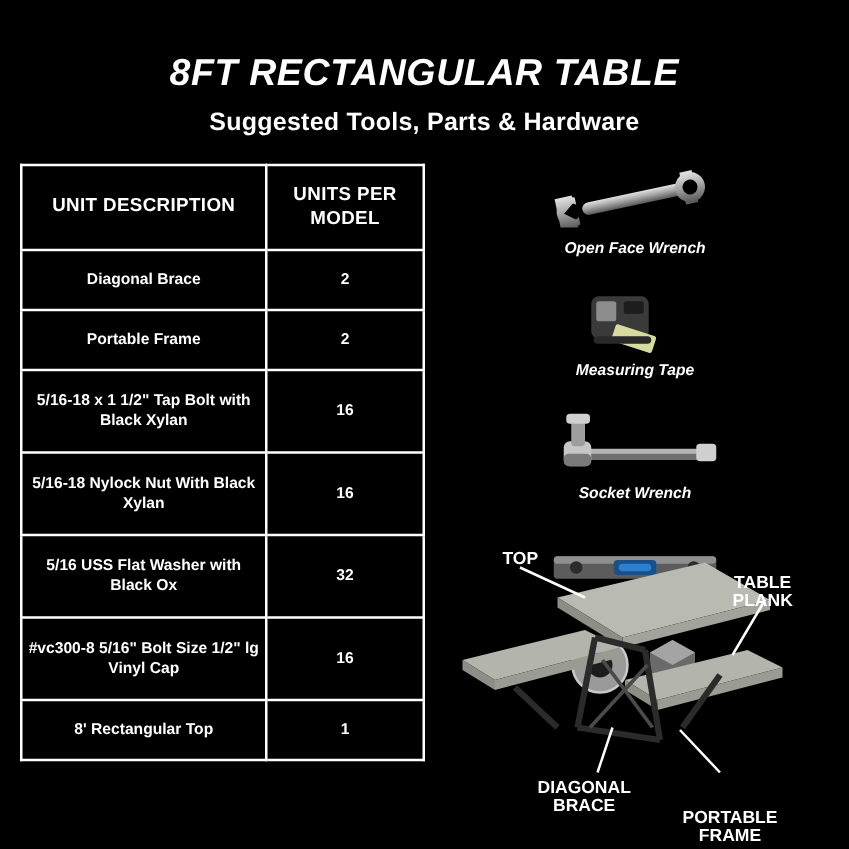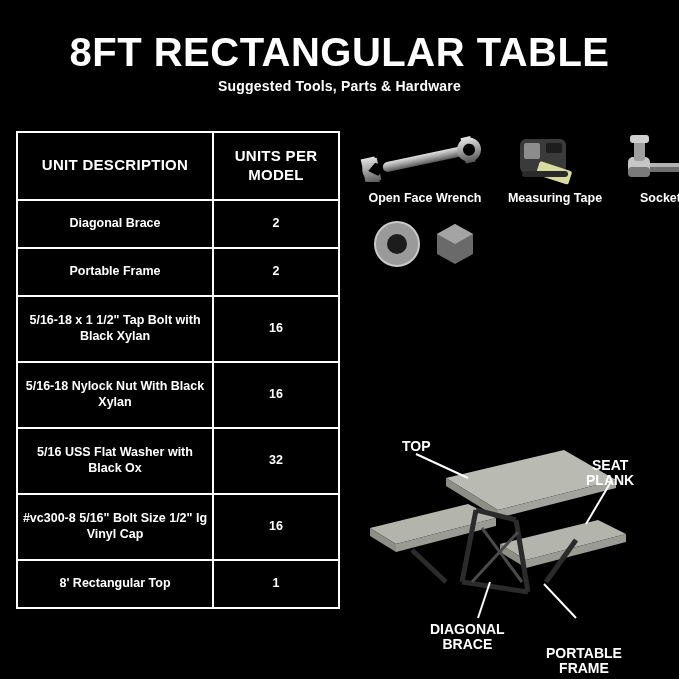--- a/index.html
+++ b/index.html
@@ -16,28 +16,29 @@
     font-family: "Liberation Sans", sans-serif;
     overflow: hidden;
   }
 
   
   .header {
     text-align: center;
     padding-top: 30px;
   }
   .title {
-    font-size: 40px;
+    font-size: 30px;
     font-weight: bold;
     letter-spacing: 0.5px;
     line-height: 1.1;
-    margin: 0;
+    margin: 12px;
+    font-style: italic;
   }
   .subtitle {
-    font-size: 14px;
+    font-size: 20px;
     font-weight: bold;
     margin: 4px 0 0 0;
     letter-spacing: 0.2px;
   }
 
   
   .table-wrap {
     position: absolute;
     left: 16px;
     top: 131px;
@@ -70,22 +71,23 @@
 
   
   .tools {
     position: absolute;
     left: 350px;
     top: 131px;
     width: 316px;
   }
   .tool-grid {
     display: grid;
-    grid-template-columns: 1fr 1fr 1fr 1fr;
-    row-gap: 10px;
+    grid-template-columns: 1fr;
+    row-gap: 23px;
+    font-style: italic;
   }
   .tool-cell {
     text-align: center;
   }
   .tool-art {
     height: 56px;
     display: flex;
     align-items: center;
     justify-content: center;
   }
@@ -294,21 +296,21 @@
 
       <g stroke="#ffffff" stroke-width="2" fill="none">
         <path d="M66 22 L118 46"></path>
         <path d="M262 48 L236 92"></path>
         <path d="M128 186 L140 150"></path>
         <path d="M226 186 L194 152"></path>
       </g>
     </svg>
 
     <div class="callout cal-top">TOP</div>
-    <div class="callout cal-seat">SEAT
+    <div class="callout cal-seat">TABLE
 PLANK</div>
     <div class="callout cal-diag">DIAGONAL
 BRACE</div>
     <div class="callout cal-frame">PORTABLE
 FRAME</div>
   </div>
 
 </div>
 
 </body></html>

